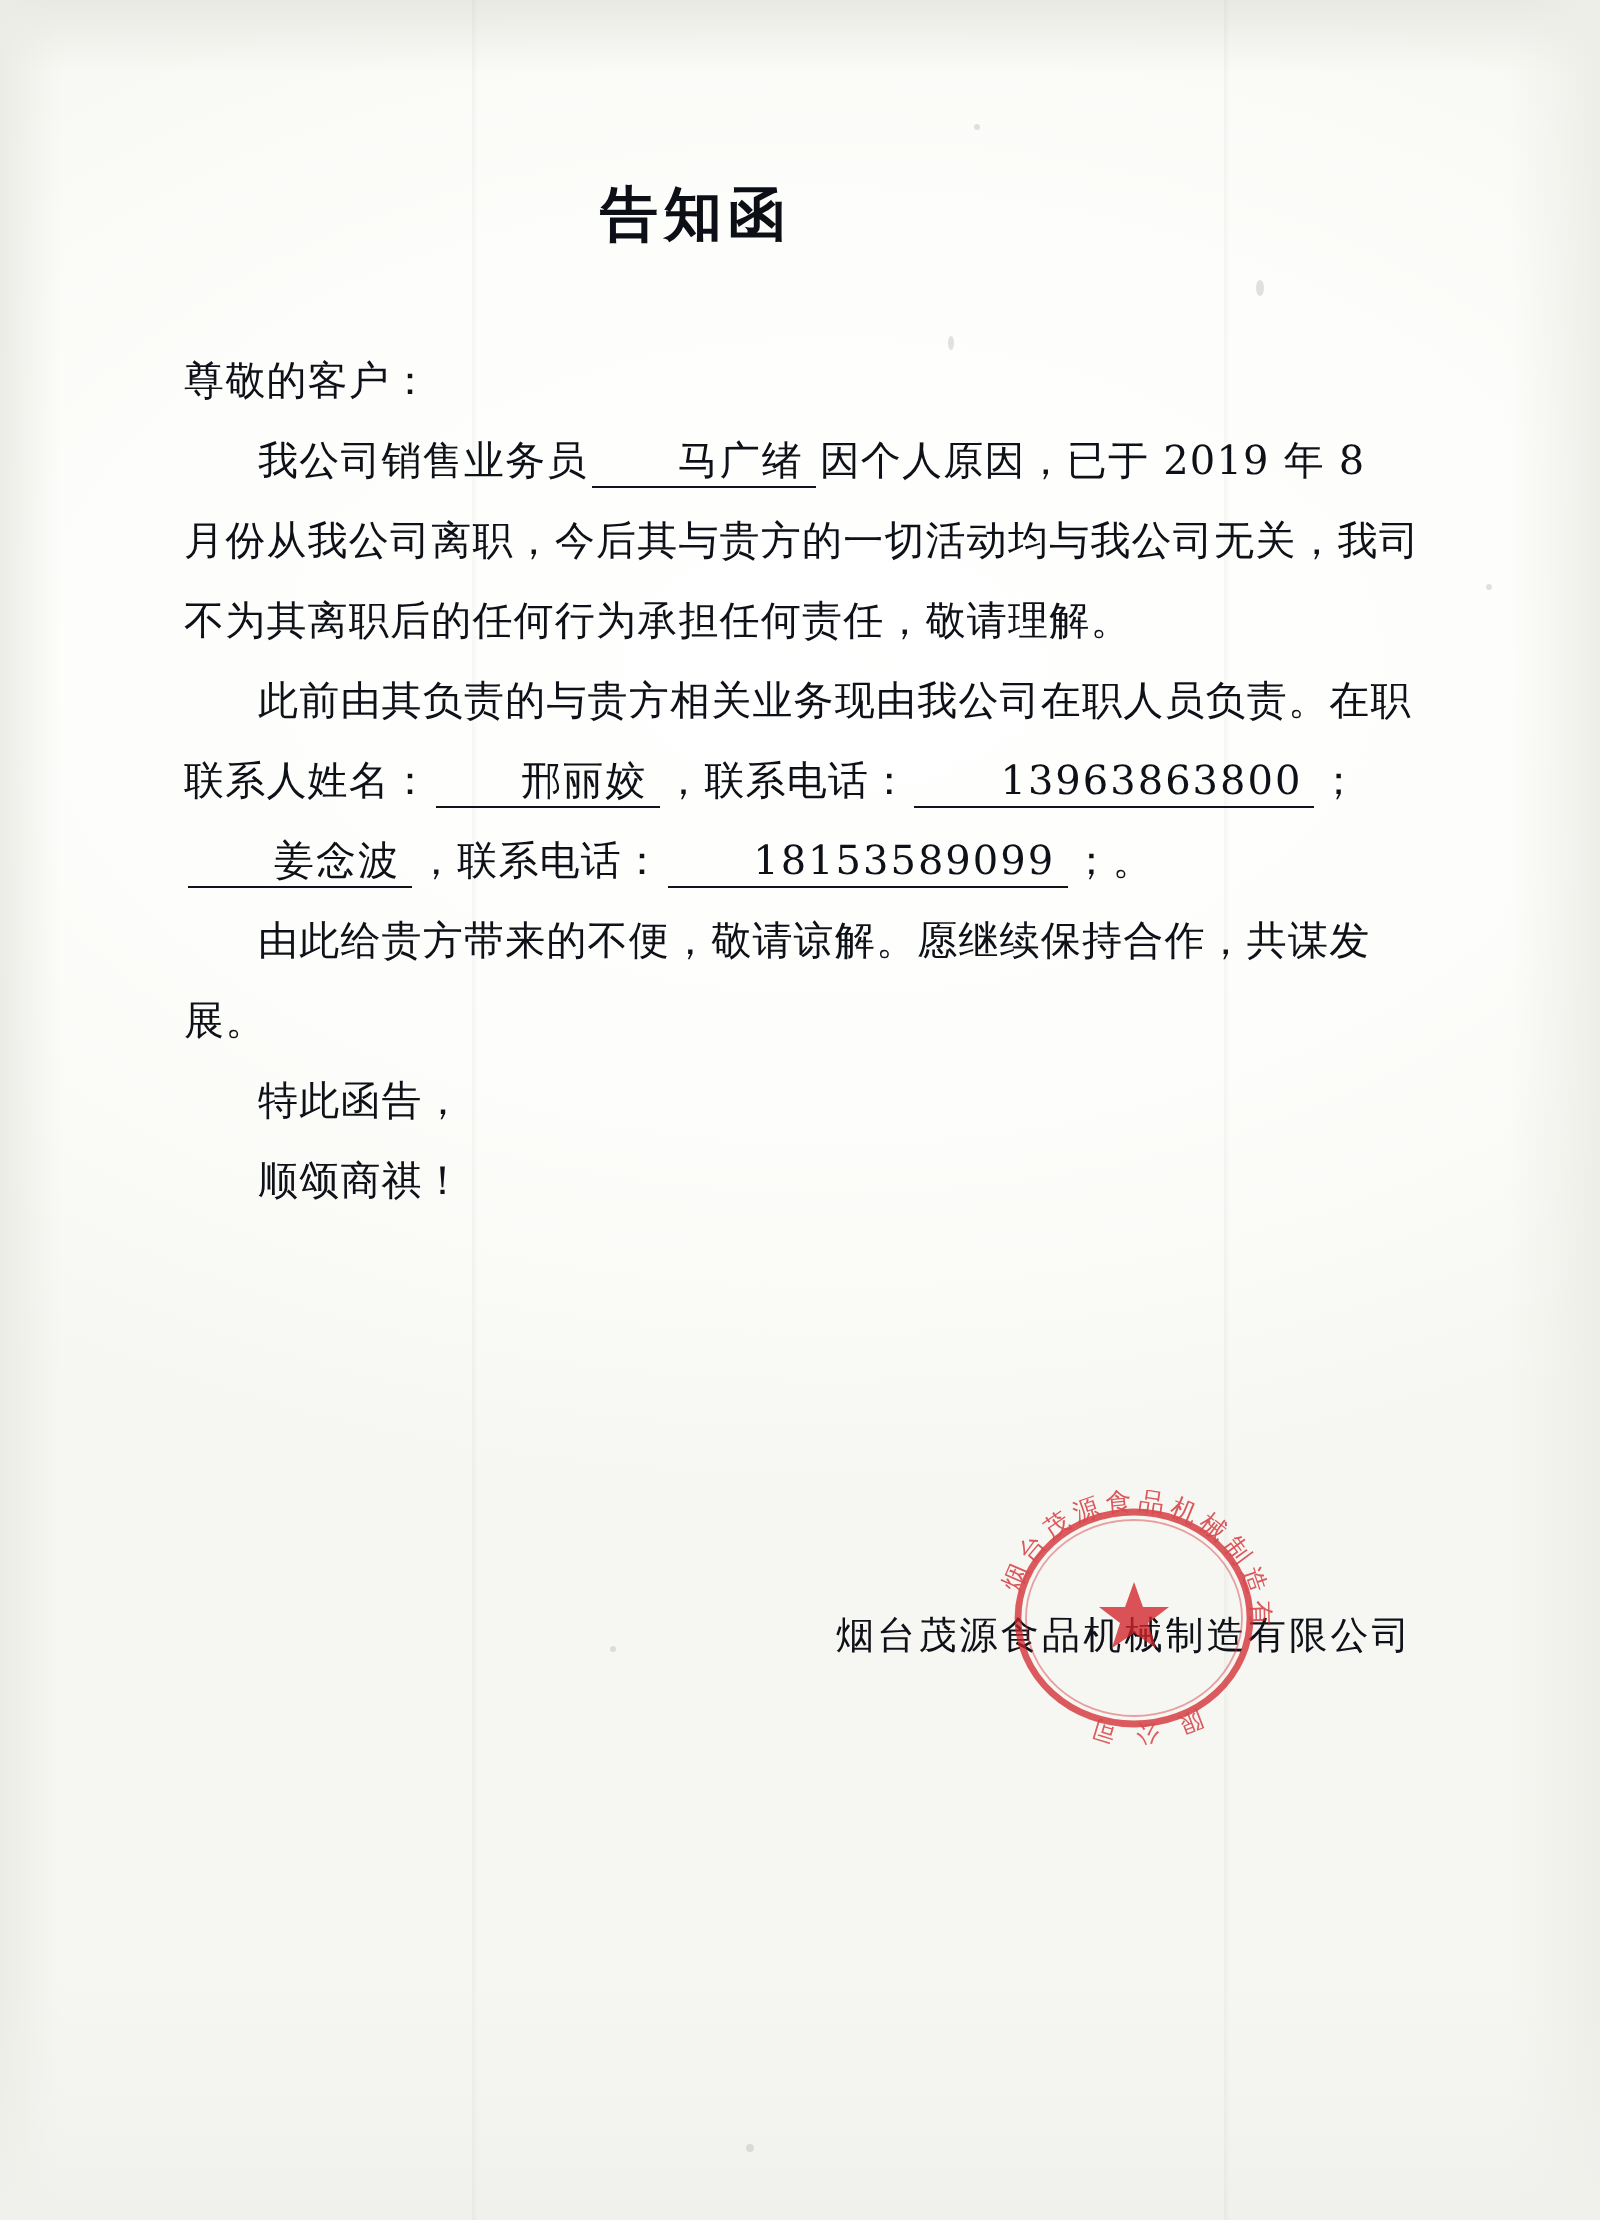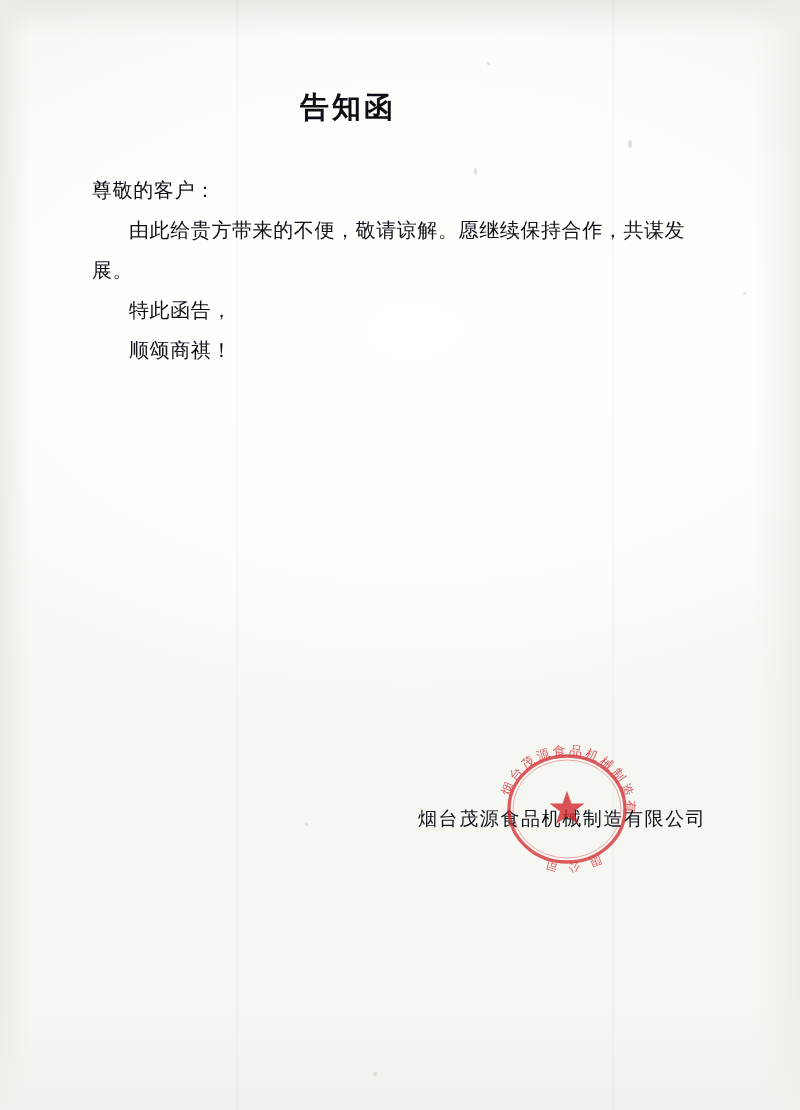--- a/index.html
+++ b/index.html
@@ -153,21 +153,27 @@
 
   <div id="doc">
 
     <div class="title">告知函</div>
 
     <div class="body">
 
       <p class="p">尊敬的客户：</p>
 
 
-
+      <p class="p indent">
+        <span>我公司销售业务员</span><span class="fill name">马广绪</span><span>因个人原因，已于 2019 年 8 月份从我公司离职，今后其与贵方的一切活动均与我公司无关，我司不为其离职后的任何行为承担任何责任，敬请理解。</span>
+      </p>
+
+      <p class="p indent">
+        <span>此前由其负责的与贵方相关业务现由我公司在职人员负责。在职联系人姓名：</span><span class="fill name">邢丽姣</span><span>，联系电话：</span><span class="fill phone">13963863800</span><span>；</span><span class="fill name2">姜念波</span><span>，联系电话：</span><span class="fill phone2">18153589099</span><span>；</span><span>。</span>
+      </p>
 
       <p class="p indent">由此给贵方带来的不便，敬请谅解。愿继续保持合作，共谋发展。</p>
 
       <p class="p indent">特此函告，</p>
 
       <p class="p indent">顺颂商祺！</p>
 
     </div>
 
     <div class="signature">

